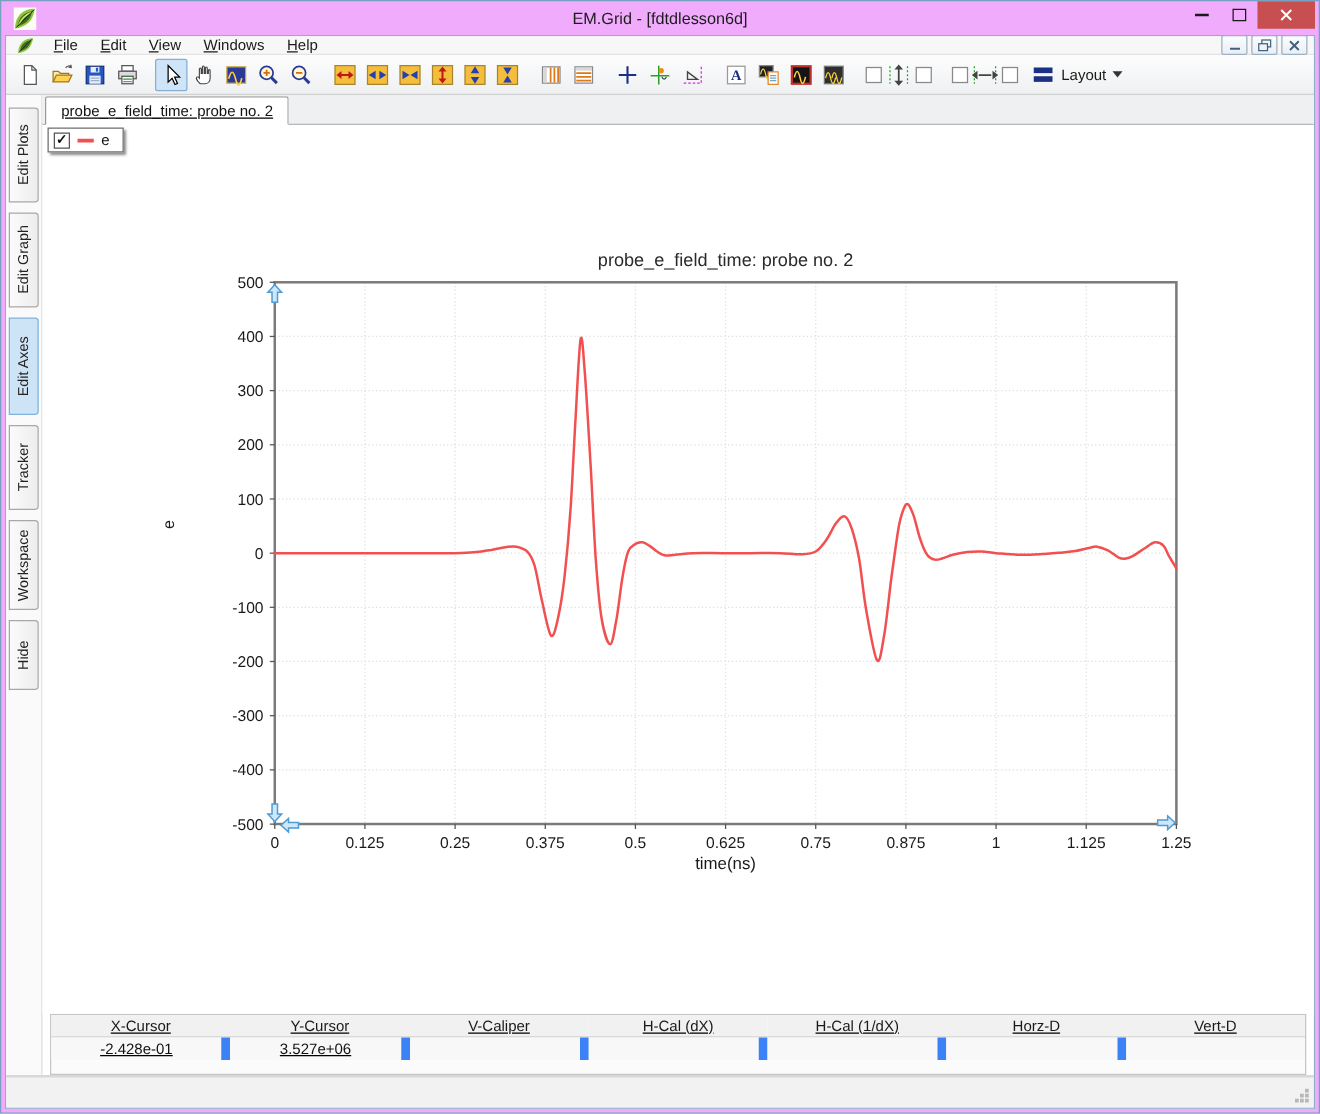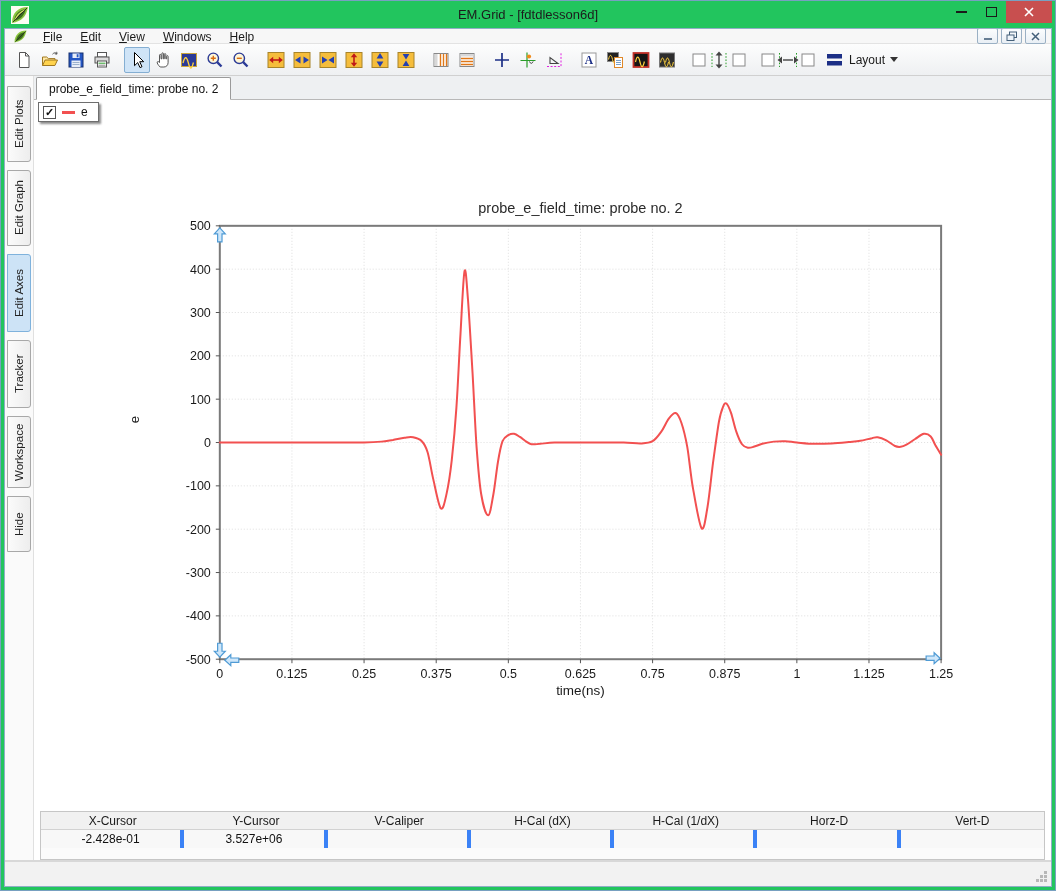--- a/index.html
+++ b/index.html
@@ -1,17 +1,17 @@
 <!DOCTYPE html>
 <html><head>
 <meta charset="utf-8">
 <style>
   * { margin:0; padding:0; box-sizing:border-box; }
   body { font-family:"Liberation Sans", sans-serif; background:#e8e8e8; }
-  .window{ width:1056px; height:891px; background:#22c55e; border:1px solid #78a0c0;
+  .window{ width:1056px; height:891px; background:#f0abfc; border:1px solid #78a0c0;
            padding:0 3px 3px 3px; display:flex; flex-direction:column; position:relative; }
   
   .titlebar{ height:27px; display:flex; align-items:center; position:relative; }
   .titlebar .app-icon{ width:20px; height:20px; margin-left:6px; }
   .title-text{ position:absolute; left:0; right:0; text-align:center; font-size:13px; color:#1c1c1c; }
   .win-controls{ margin-left:auto; display:flex; align-items:flex-start; height:27px; z-index:2; }
   .wc-btn{ width:30px; height:22px; display:flex; align-items:center; justify-content:center; cursor:default; }
   .wc-close{ width:46px; background:#c84f4f; }
   .glyph-min{ width:11px; height:2px; background:#1a1a1a; }
   .glyph-max{ width:11px; height:10px; border:1.5px solid #1a1a1a; background:transparent; }
@@ -37,39 +37,39 @@
   .layout-label{ font-size:12px; color:#1a1a1a; }
   .layout-caret{ width:0; height:0; border-left:4px solid transparent; border-right:4px solid transparent; border-top:5px solid #333; }
   
   .main{ flex:1; display:flex; min-height:0; background:#fff; }
   .side-tabs{ width:29px; background:#fafafa; border-right:1px solid #e0e0e0; padding-top:10px;
               display:flex; flex-direction:column; align-items:center; gap:8px; }
   .side-tab{ writing-mode:vertical-rl; transform:rotate(180deg); font-size:11.5px; color:#222;
              background:linear-gradient(90deg,#ededed,#fbfbfb); border:1px solid #a8a8a8;
              border-radius:3px 0 0 3px; width:24px; display:flex; align-items:center; justify-content:center; }
   .side-tab.selected{ background:#cde3f6; border-color:#7fb2dc; }
-  .content{ flex:1; display:flex; flex-direction:column; min-width:0; }
+  .content{ flex:1; display:flex; flex-direction:column; min-width:0;text-decoration:underline; }
   .tabbar{ height:24px; background:#eef0f2; border-bottom:1px solid #b8b8b8; display:flex; align-items:flex-end; padding-left:2px; }
   .tab{ background:#fff; border:1px solid #9a9a9a; border-bottom:1px solid #fff; margin-bottom:-1px;
         height:23px; padding:0 12px; font-size:12px; color:#111; display:flex; align-items:center; border-radius:2px 2px 0 0; }
   .canvas{ flex:1; position:relative; background:#fff; overflow:hidden; }
   .canvas svg.chart{ position:absolute; inset:0; width:100%; height:100%; }
   
   .legend{ position:absolute; left:4px; top:2px; background:#fff; border:1px solid #6e6e6e;
            box-shadow:2px 2px 2px rgba(0,0,0,.45); padding:2px 10px 2px 4px; display:flex; align-items:center; gap:6px; z-index:3; }
   .legend-checkbox{ width:13px; height:13px; border:1px solid #555; background:#fff; font-size:11px; line-height:11px;
                     display:flex; align-items:center; justify-content:center; color:#111; font-weight:bold; }
   .legend-dash{ width:13px; height:3px; background:#f25050; }
   .legend-label{ font-size:12px; color:#111; }
   
   .status-table{ height:49px; margin:0 6px 0 6px; border:1px solid #c6c6c6; background:#fbfbfb;
                  display:grid; grid-template-columns:repeat(7,1fr); grid-template-rows:18px 18px; }
   .st-head{ background:#f1f1f1; border-bottom:1px solid #d2d2d2; font-size:12px; color:#1a1a1a;
             display:flex; align-items:center; justify-content:center; }
-  .st-val{ background:#f8f8f8; border-right:4px solid #3b82f6; font-size:12px; color:#111;
+  .st-val{ background:#f8f8f8; border-right:7px solid #3b82f6; font-size:12px; color:#111;
            display:flex; align-items:center; justify-content:center; }
   .st-val:last-child{ border-right:none; }
   
   .bottom-strip{ height:26px; background:#f2f2f2; border-top:2px solid #d8d8d8; position:relative; }
   .resize-grip{ position:absolute; right:3px; bottom:3px; width:13px; height:13px; }
   text.tick{ font-family:"Liberation Sans",sans-serif; }
 </style>
 </head>
 <body>
 

